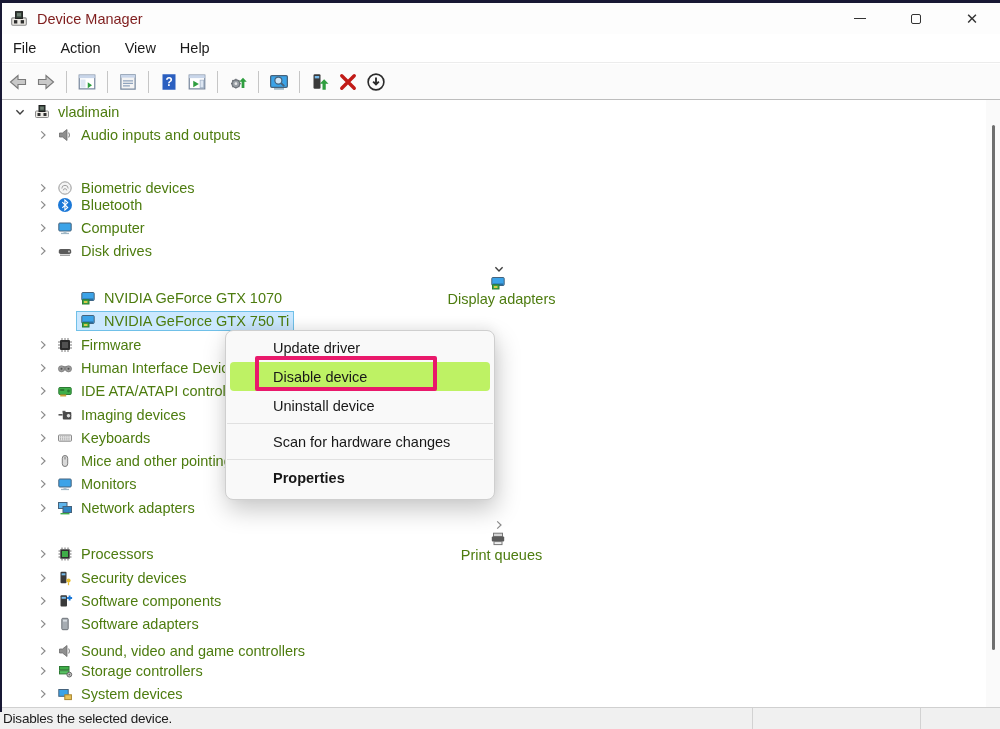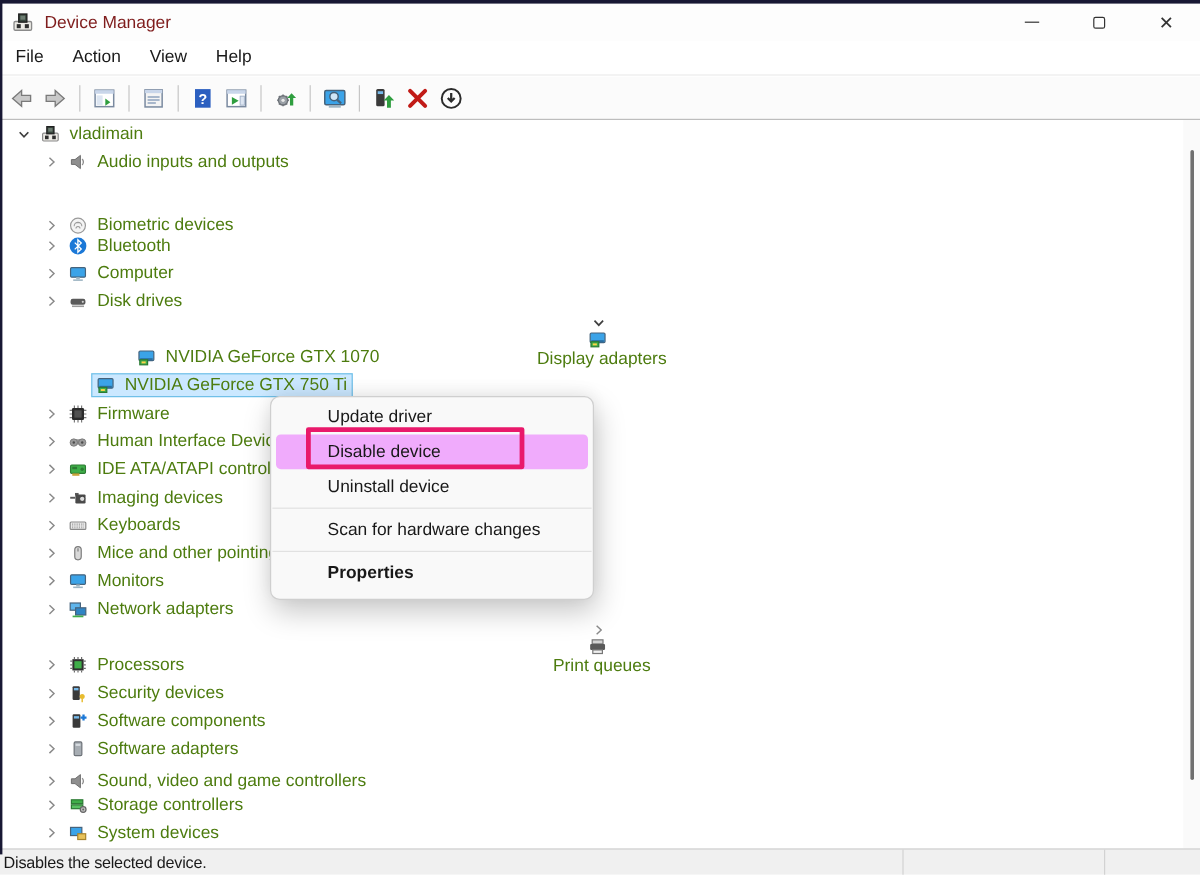--- a/index.html
+++ b/index.html
@@ -32,37 +32,37 @@
   .tb-btn { width:28px; height:28px; display:flex; align-items:center; justify-content:center; }
   .tb-ic { display:inline-flex; }
   .tb-ic svg { width:20px; height:20px; }
   .tb-sep { width:1px; height:22px; background:#c6c6c6; margin:0 6px; }
 
   
   .tree { position:absolute; left:2px; top:100px; width:966px; height:607px; background:#ffffff; overflow:hidden; }
   .trow { position:absolute; left:0; width:100%; height:23.3px; display:flex; align-items:center; font-size:14.5px; white-space:nowrap; }
   .trow.d0 { padding-left:10px; }
   .trow.d1 { padding-left:33px; }
-  .trow.d2 { padding-left:112px; }
+  .trow.d2 { padding-left:78px; }
   .trow.d2.sel { padding-left:74px; }
   .chev { width:16px; margin-right:6px; display:inline-flex; align-items:center; justify-content:center; }
   .chev svg { width:12px; height:12px; }
   .ticon { width:17px; height:16px; margin-right:7px; display:inline-flex; }
   .ticon svg { width:16px; height:16px; }
   .tlabel { color:#4d7c0f; }
   .selbox { display:inline-flex; align-items:center; background:#cbe8ff; border:1px solid #70c0e8; padding:1px 4px 1px 3px; }
 
   
   .scroll-track { position:absolute; right:0; top:100px; width:14px; height:607px; background:#fafafa; }
   .scroll-thumb { position:absolute; right:5px; top:25px; width:3px; height:525px; background:#6f6f6f; border-radius:2px; }
 
   
   .ctx { position:absolute; left:225px; top:330px; width:270px; height:170px; background:#f9f9f9; border:1px solid #cfcfcf; border-radius:8px; box-shadow:2px 10px 24px rgba(0,0,0,.22), 0 -4px 12px rgba(0,0,0,.05); padding-top:2px; z-index:40; }
   .mi { height:29px; display:flex; align-items:center; padding-left:43px; margin:0 4px; border-radius:4px; font-size:14.5px; color:#181818; }
-  .mi.hover { background:#f0abfc; }
+  .mi.hover { background:#bef264; }
   .mi.bold { font-weight:bold; }
   .msep { height:1px; background:#e1e1e1; margin:3px 1px; }
 
   
   .annot { position:absolute; left:255px; top:356px; width:182px; height:35px; border:4px solid #e9196b; border-radius:2px; z-index:50; }
 
   
   .statusbar { position:absolute; left:0; top:707px; width:1000px; height:22px; background:#f0f0f0; border-top:1px solid #d0d0d0; display:flex; align-items:center; z-index:55; }
   .status-text { margin-left:3px; font-size:13.5px; letter-spacing:-0.2px; color:#1a1a1a; }
   .status-div { position:absolute; top:0; width:1px; height:22px; background:#d2d2d2; }

